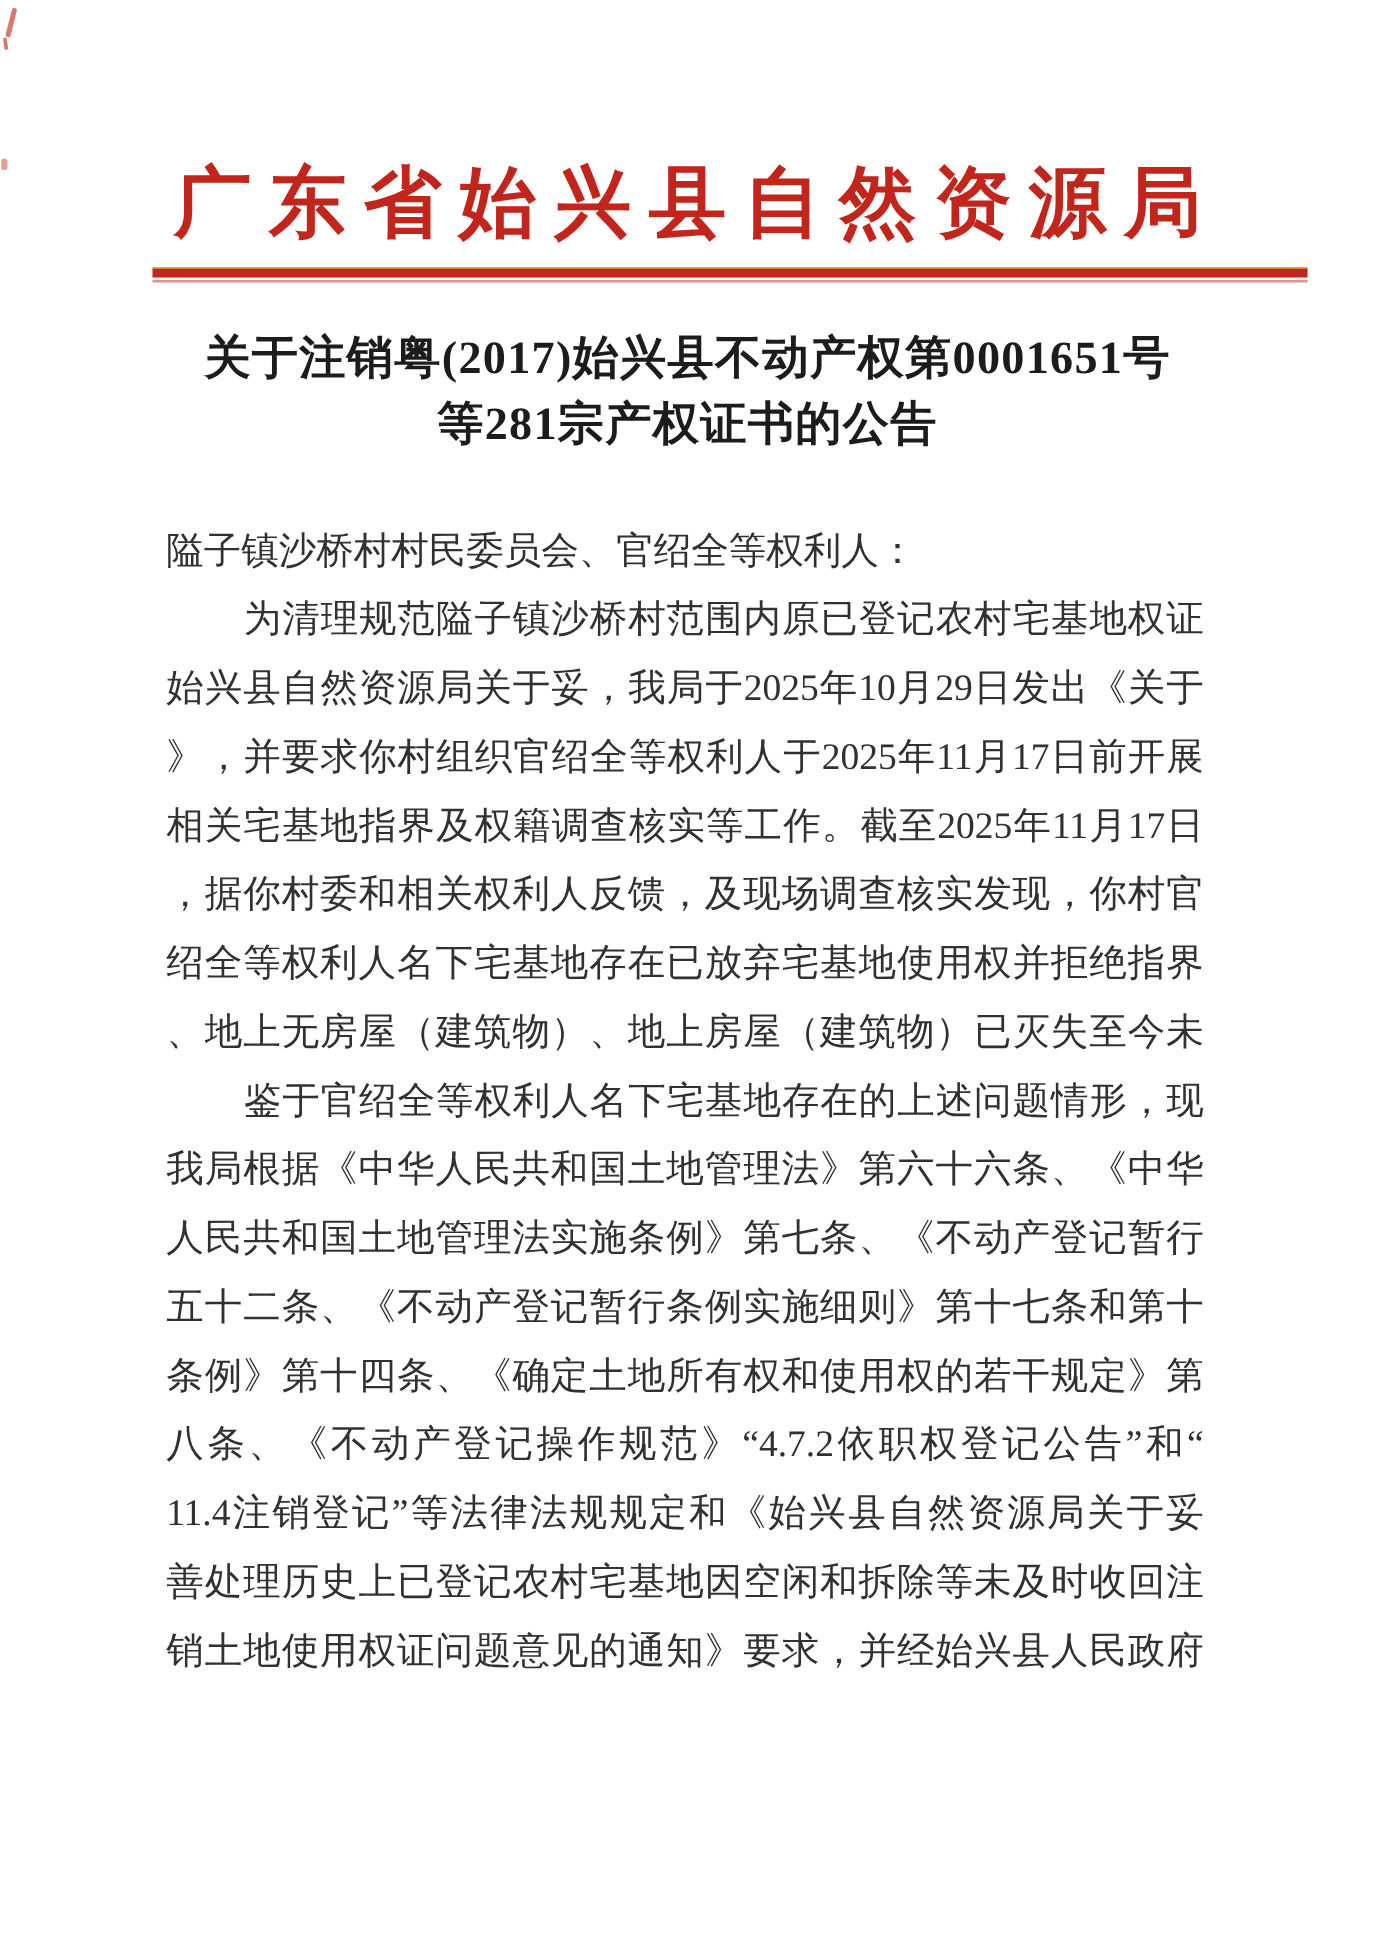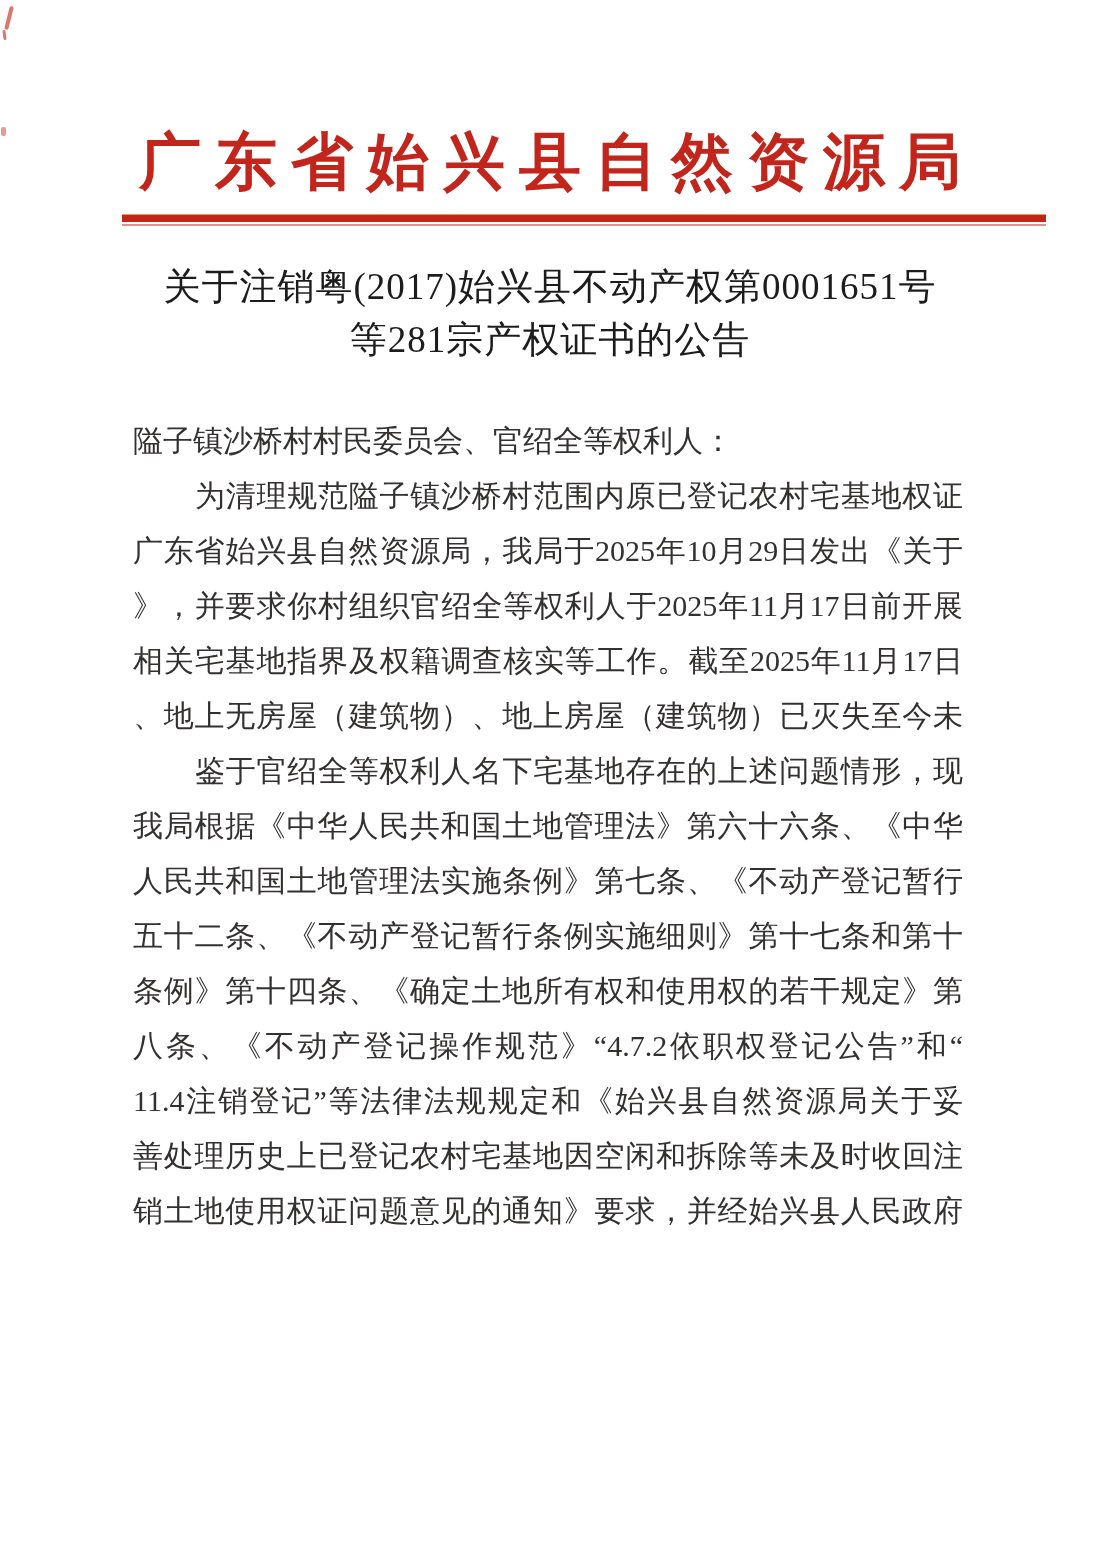--- a/index.html
+++ b/index.html
@@ -52,21 +52,21 @@
   .rule-thick { height: 7px; background: #c2251b; border-top: 1px solid #e5a23a; }
   .rule-thin  { height: 2px; background: #e0938c; margin-top: 2px; }
 
   
   .title {
     position: absolute;
     top: 260px;
     left: 0;
     width: 100%;
     text-align: center;
-    font-weight: normal;
+    font-weight: bold;
     font-size: 37px;
     line-height: 53px;
     color: #1c1c1c;
     letter-spacing: 1px;
   }
 
   
   .body-block {
     position: absolute;
     top: 413px;
@@ -102,23 +102,25 @@
   </div>
 
   <div class="title">
     <div>关于注销粤(2017)始兴县不动产权第0001651号</div>
     <div>等281宗产权证书的公告</div>
   </div>
 
   <div class="body-block">
     <div class="line no-just">隘子镇沙桥村村民委员会、官绍全等权利人：</div>
     <div class="line indent">为清理规范隘子镇沙桥村范围内原已登记农村宅基地权证</div>
-    <div class="line">广东省始兴县自然资源局，我局于2025年10月29日发出《关于</div>
+    <div class="line">始兴县自然资源局关于妥，我局于2025年10月29日发出《关于</div>
     <div class="line">》，并要求你村组织官绍全等权利人于2025年11月17日前开展</div>
     <div class="line">相关宅基地指界及权籍调查核实等工作。截至2025年11月17日</div>
+    <div class="line">，据你村委和相关权利人反馈，及现场调查核实发现，你村官</div>
+    <div class="line">绍全等权利人名下宅基地存在已放弃宅基地使用权并拒绝指界</div>
     <div class="line">、地上无房屋（建筑物）、地上房屋（建筑物）已灭失至今未</div>
     <div class="line indent">鉴于官绍全等权利人名下宅基地存在的上述问题情形，现</div>
     <div class="line">我局根据《中华人民共和国土地管理法》第六十六条、《中华</div>
     <div class="line">人民共和国土地管理法实施条例》第七条、《不动产登记暂行</div>
     <div class="line">五十二条、《不动产登记暂行条例实施细则》第十七条和第十</div>
     <div class="line">条例》第十四条、《确定土地所有权和使用权的若干规定》第</div>
     <div class="line">八条、《不动产登记操作规范》“4.7.2依职权登记公告”和“</div>
     <div class="line">11.4注销登记”等法律法规规定和《始兴县自然资源局关于妥</div>
     <div class="line">善处理历史上已登记农村宅基地因空闲和拆除等未及时收回注</div>
     <div class="line">销土地使用权证问题意见的通知》要求，并经始兴县人民政府</div>

